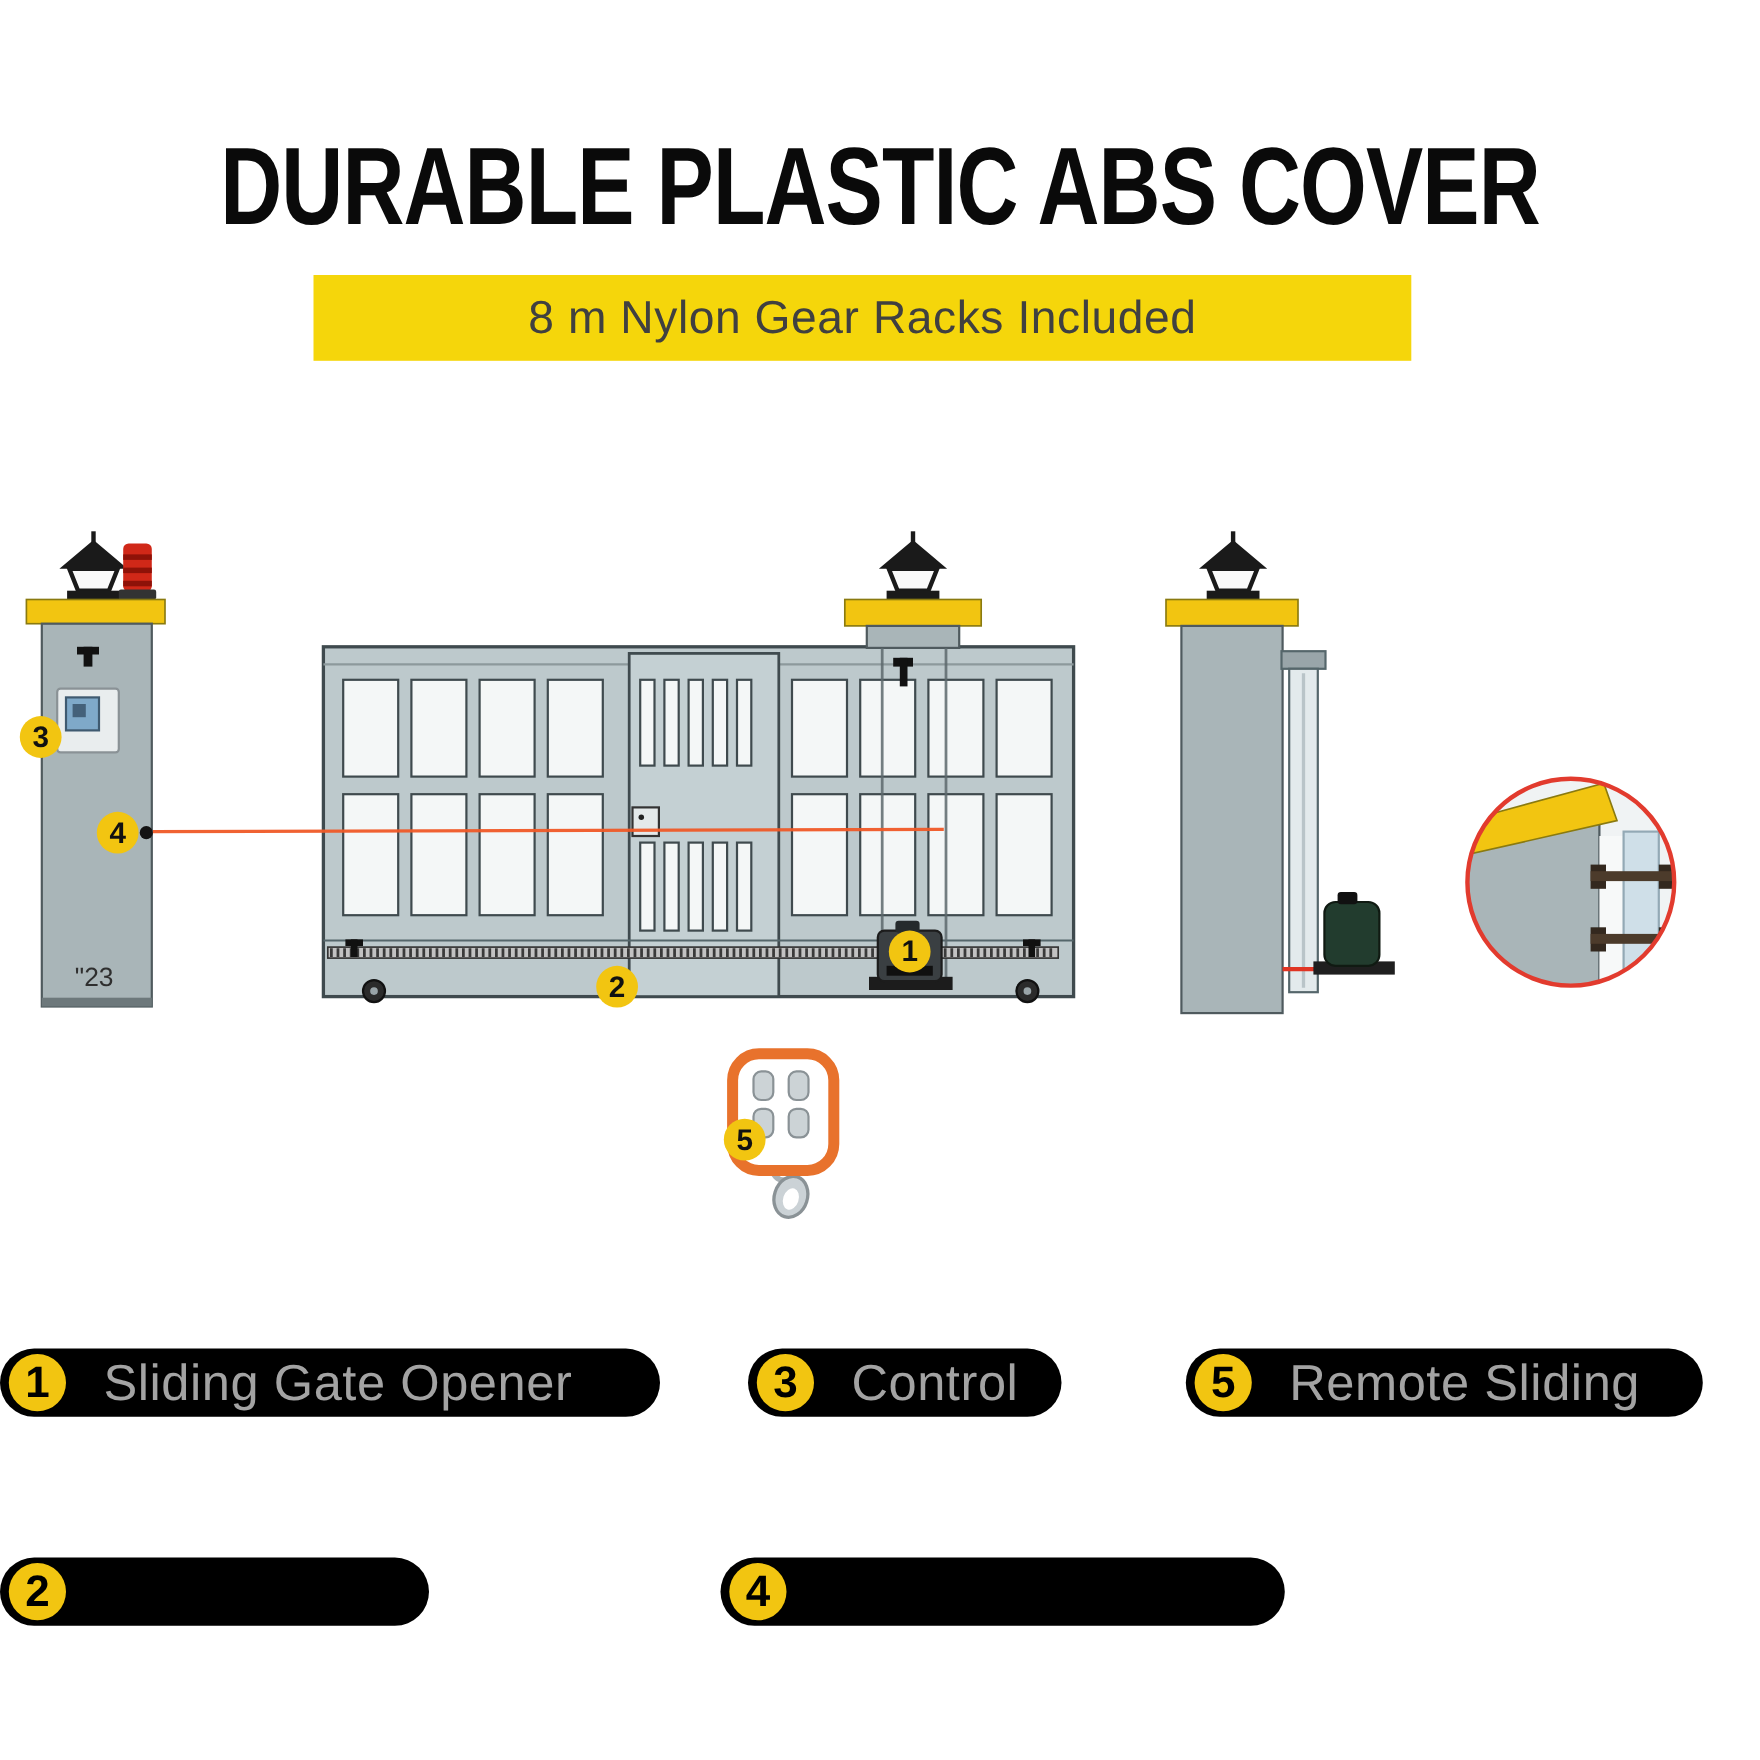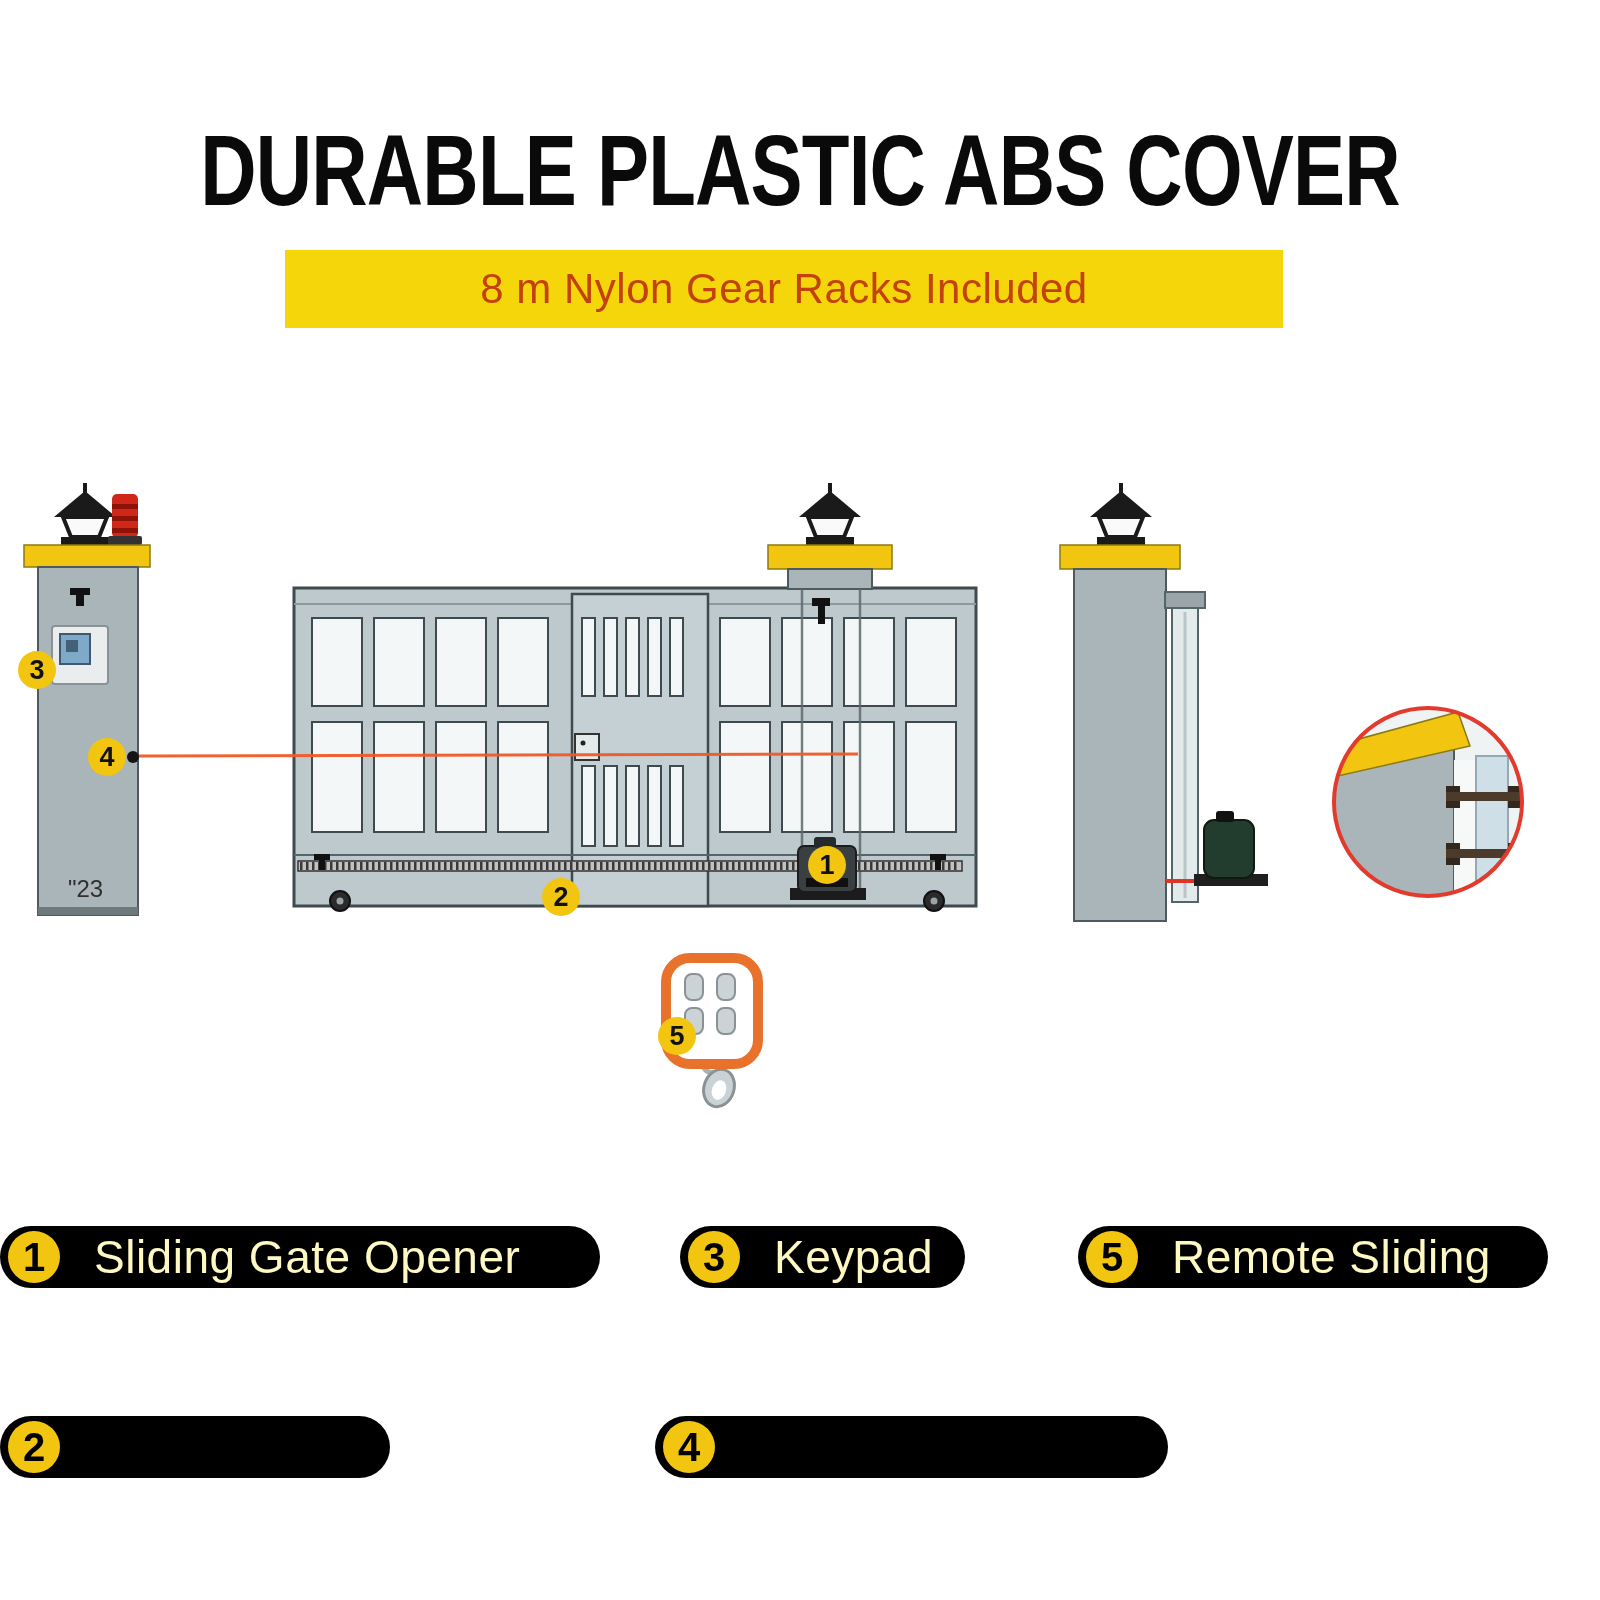--- a/index.html
+++ b/index.html
@@ -10,21 +10,21 @@
   .title {
     position:absolute; top:80px; left:0; width:1600px; text-align:center;
     font-size:100px; font-weight:bold; letter-spacing:-1px; color:#0a0a0a;
     white-space:nowrap; transform:scaleX(0.78); transform-origin:50% 50%;
     line-height:1;
   }
   .banner {
     position:absolute; left:285px; top:210px; width:998px; height:78px;
     background:#F5D60B; display:flex; align-items:center; justify-content:center;
   }
-  .banner span { font-size:42px; color:#c2410c; letter-spacing:0.5px; }
+  .banner span { font-size:42px; color:#404040; letter-spacing:0.5px; }
   .illustration { position:absolute; left:0; top:420px; width:1600px; height:680px; }
   .badge {
     position:absolute; width:38px; height:38px; border-radius:50%;
     background:#F2C511; color:#111; font-weight:bold; font-size:27px;
     display:flex; align-items:center; justify-content:center; z-index:5;
   }
   .badge-1 { left:808px; top:806px; }
   .badge-2 { left:542px; top:838px; }
   .badge-3 { left:18px;  top:611px; }
   .badge-4 { left:88px;  top:698px; }
@@ -34,21 +34,21 @@
   }
   .pill {
     position:absolute; height:62px; background:#000; border-radius:31px;
     display:flex; align-items:center; gap:34px; padding-left:8px; box-sizing:border-box;
   }
   .pill-badge {
     width:52px; height:52px; border-radius:50%; background:#F2C511; color:#000;
     font-weight:bold; font-size:40px; display:flex; align-items:center; justify-content:center;
     flex:0 0 auto;
   }
-  .pill-label { color:#fef9c3; font-size:46px; letter-spacing:0.5px; white-space:nowrap; }
+  .pill-label { color:#a3a3a3; font-size:46px; letter-spacing:0.5px; white-space:nowrap; }
   .pill-1 { left:0;      top:1186px; width:600px; }
   .pill-3 { left:680px;  top:1186px; width:285px; }
   .pill-5 { left:1078px; top:1186px; width:470px; }
   .pill-2 { left:0;      top:1376px; width:390px; }
   .pill-4 { left:655px;  top:1376px; width:513px; }
 </style>
 </head>
 <body>
 
 <div class="stage">
@@ -225,21 +225,21 @@
   <div class="badge badge-5">5</div>
 
   <div class="pillar-mark">"23</div>
 
   <div class="pill pill-1">
     <span class="pill-badge">1</span>
     <span class="pill-label">Sliding Gate Opener</span>
   </div>
   <div class="pill pill-3">
     <span class="pill-badge">3</span>
-    <span class="pill-label">Keypad</span>
+    <span class="pill-label">Control</span>
   </div>
   <div class="pill pill-5">
     <span class="pill-badge">5</span>
     <span class="pill-label">Remote Sliding</span>
   </div>
   <div class="pill pill-2">
     <span class="pill-badge">2</span>
   </div>
   <div class="pill pill-4">
     <span class="pill-badge">4</span>

